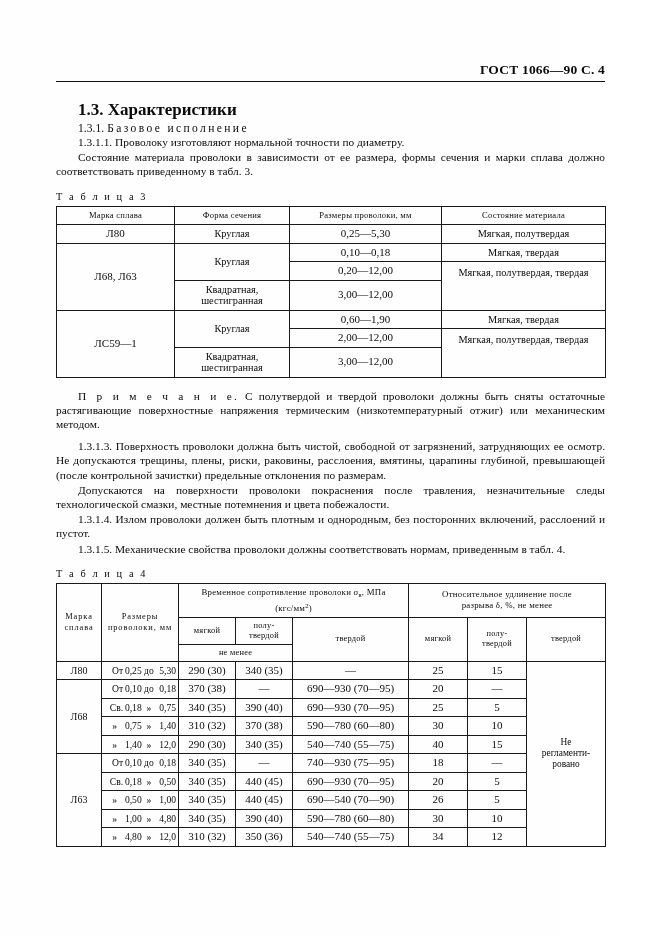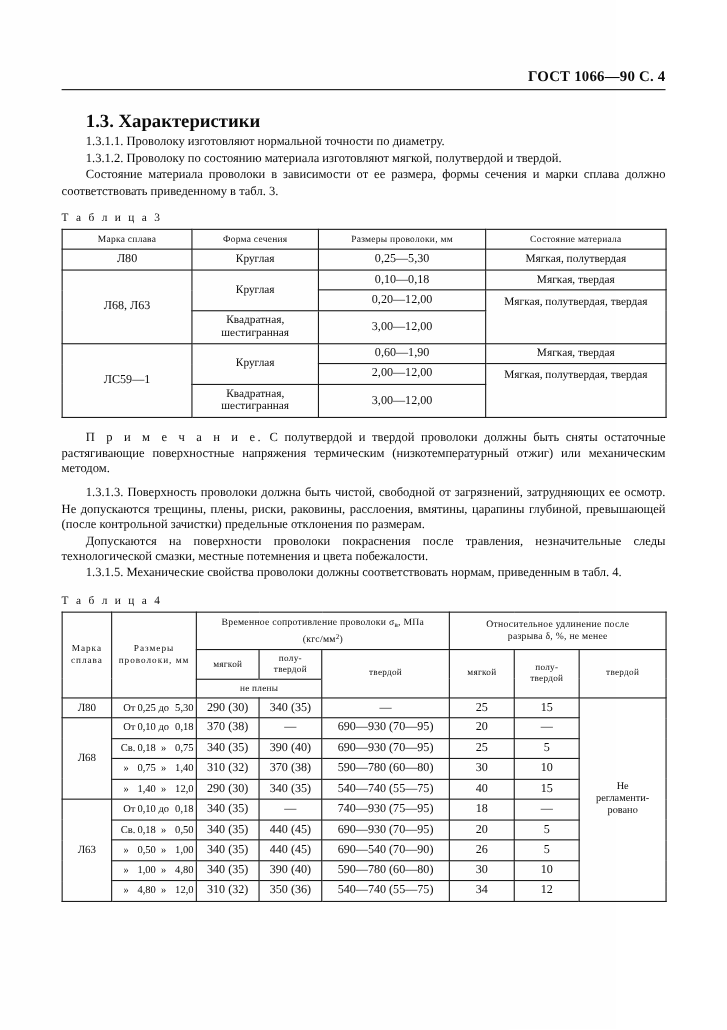--- a/index.html
+++ b/index.html
@@ -127,23 +127,26 @@
 
 <div class="page">
   <div class="content">
 
     <div class="page-header">
       <span>ГОСТ 1066—90 С. 4</span>
     </div>
 
     <div class="sec-title">1.3.  Характеристики</div>
 
+    <div class="sec-spaced">
+      <span>1.3.1.</span>
+      <span class="spaced">Базовое  исполнение</span>
+    </div>
 
     <div class="para nb" style="text-indent:22px">1.3.1.1.  Проволоку изготовляют нормальной точности по диаметру.</div>
-    <div class="para nb" style="text-indent:22px">1.3.1.2.  Проволоку по состоянию материала изготовляют мягкой, полутвердой и твердой.</div>
     <div class="para">Состояние материала проволоки в зависимости от ее размера, формы сечения и марки сплава должно соответствовать приведенному в табл. 3.</div>
 
     <div class="gap-md"></div>
 
     <div class="tbl-caption">Т а б л и ц а 3</div>
 
     <table class="doc t3">
       <colgroup>
         <col style="width:118px">
         <col style="width:115px">
@@ -201,20 +204,21 @@
     <div class="gap-md"></div>
 
     <div class="para">
       <span class="lead">П р и м е ч а н и е.</span><span> С полутвердой и твердой проволоки должны быть сняты остаточные растягивающие поверхностные напряжения термическим (низкотемпературный отжиг) или механическим методом.</span>
     </div>
 
     <div class="gap-sm"></div>
 
     <div class="para">1.3.1.3.  Поверхность проволоки должна быть чистой, свободной от загрязнений, затрудняющих ее осмотр. Не допускаются трещины, плены, риски, раковины, расслоения, вмятины, царапины глубиной, превышающей (после контрольной зачистки) предельные отклонения по размерам.</div>
     <div class="para">Допускаются на поверхности проволоки покраснения после травления, незначительные следы технологической смазки, местные потемнения и цвета побежалости.</div>
+    <div class="para">1.3.1.4.  Излом проволоки должен быть плотным и однородным, без посторонних включений, расслоений и пустот.</div>
     <div class="para">1.3.1.5. Механические свойства проволоки должны соответствовать нормам, приведенным в табл.  4.</div>
 
     <div class="gap-md"></div>
 
     <div class="tbl-caption">Т а б л и ц а 4</div>
 
     <table class="doc t4">
       <colgroup>
         <col style="width:45px">
         <col style="width:77px">
@@ -250,21 +254,21 @@
           </th>
           <th class="sub" rowspan="2">твердой</th>
           <th class="sub thick-l" rowspan="2">мягкой</th>
           <th class="sub" rowspan="2">
             <span>полу-</span><br>
             <span>твердой</span>
           </th>
           <th class="sub thick-r" rowspan="2">твердой</th>
         </tr>
         <tr class="thick-bottom">
-          <th class="sub thick-l" colspan="2">не плены</th>
+          <th class="sub thick-l" colspan="2">не менее</th>
         </tr>
       </thead>
       <tbody>
         <tr class="thick-bottom">
           <td class="mark thick-l">Л80</td>
           <td class="size">
             <span class="sizecell">
               <span class="p1">От</span>
               <span class="p2">0,25</span>
               <span class="p3">до</span>

